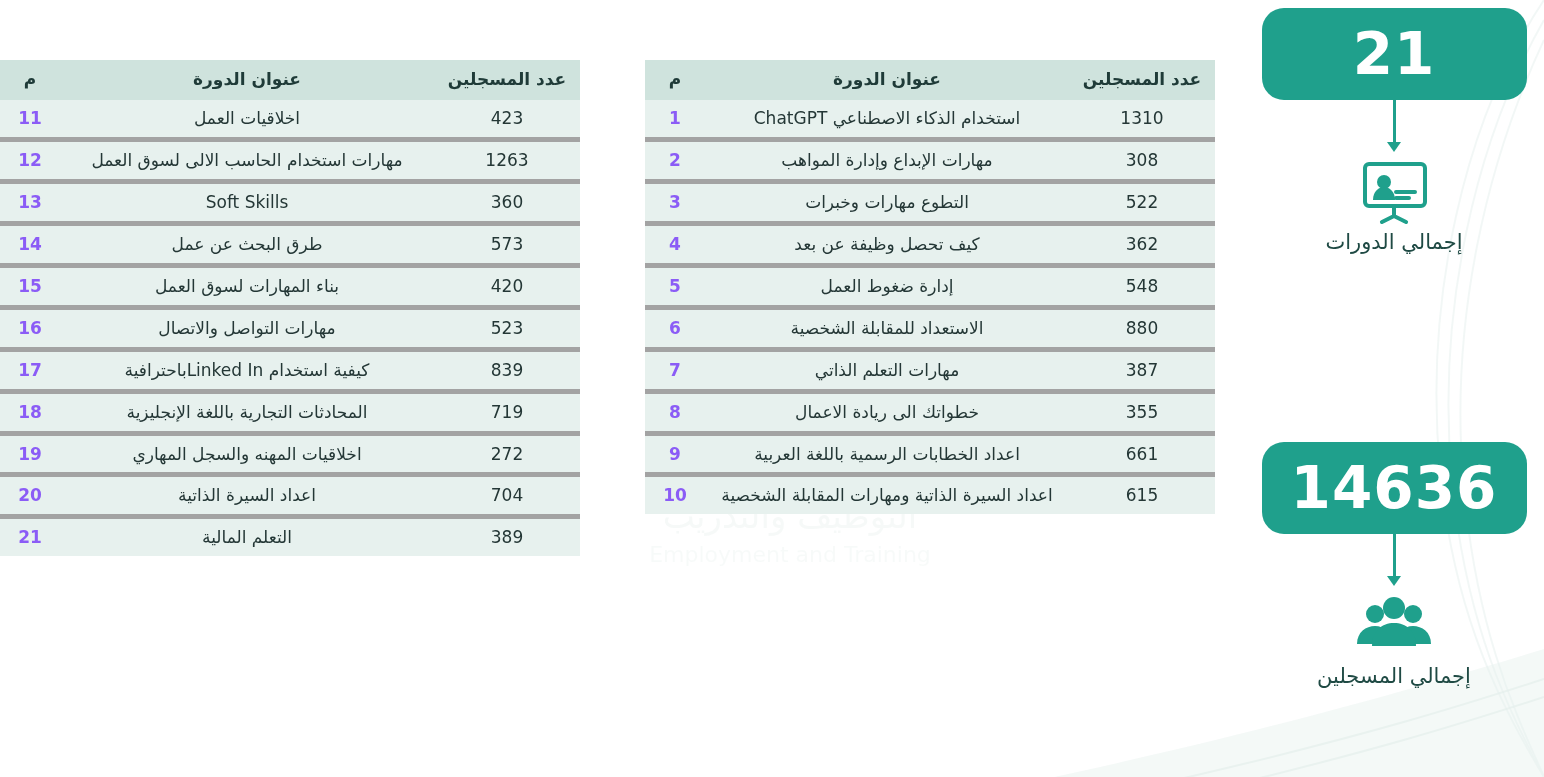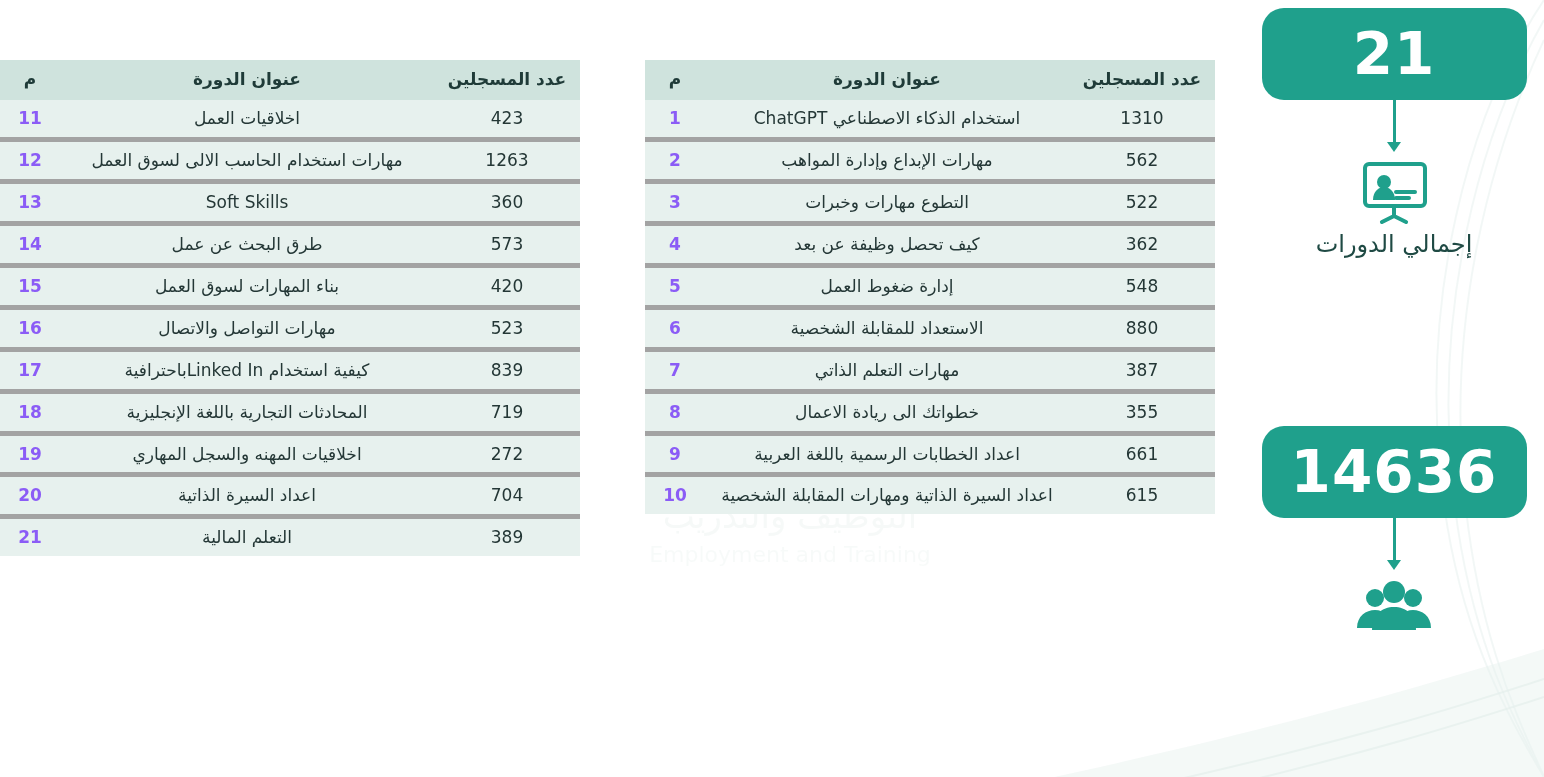--- a/index.html
+++ b/index.html
@@ -119,21 +119,21 @@
     height: 777px;
     z-index: 3;
   }
   .stat-block {
     position: absolute;
     right: 0;
     width: 300px;
     text-align: center;
   }
   .stat-block.top { top: 8px; }
-  .stat-block.bottom { top: 426px; }
+  .stat-block.bottom { top: 442px; }
 
   .stat-badge {
     width: 265px;
     height: 92px;
     margin: 0 auto;
     background: #1fa08c;
     border-radius: 22px;
     color: #ffffff;
     font-size: 58px;
     font-weight: bold;
@@ -161,21 +161,21 @@
     border-left: 7px solid transparent;
     border-right: 7px solid transparent;
     border-top: 10px solid #1fa08c;
   }
   .stat-icon {
     margin: 14px auto 6px auto;
     width: 90px;
     height: 66px;
   }
   .stat-label {
-    font-size: 24px;
+    font-size: 21px;
     color: #1f4a44;
     margin-top: 6px;
   }
 </style>
 </head>
 <body>
 
 <svg class="bg-swoosh swoosh-bottom" viewBox="0 0 1544 340" preserveAspectRatio="none">
   <path d="M0,250 C300,330 700,300 1100,210 C1330,158 1450,120 1544,92 L1544,340 L0,340 Z" fill="#f1f7f5"></path>
   <path d="M0,282 C320,352 760,318 1180,222 C1370,178 1470,146 1544,122" fill="none" stroke="#e2eeea" stroke-width="2"></path>
@@ -205,21 +205,21 @@
         <th class="c-idx">م</th>
       </tr>
     </thead>
     <tbody>
       <tr>
         <td class="count">1310</td>
         <td class="title">استخدام الذكاء الاصطناعي ChatGPT</td>
         <td class="idx">1</td>
       </tr>
       <tr>
-        <td class="count">562</td>
+        <td class="count">308</td>
         <td class="title">مهارات الإبداع وإدارة المواهب</td>
         <td class="idx">2</td>
       </tr>
       <tr>
         <td class="count">522</td>
         <td class="title">التطوع مهارات وخبرات</td>
         <td class="idx">3</td>
       </tr>
       <tr>
         <td class="count">362</td>
@@ -351,15 +351,16 @@
     <div class="stat-icon">
       <svg viewBox="0 0 90 66" width="90" height="66">
         <circle cx="26" cy="22" r="9" fill="#1fa08c"></circle>
         <circle cx="64" cy="22" r="9" fill="#1fa08c"></circle>
         <circle cx="45" cy="16" r="11" fill="#1fa08c"></circle>
         <path d="M8,52 C8,40 17,34 26,34 C35,34 44,40 44,52 Z" fill="#1fa08c"></path>
         <path d="M46,52 C46,40 55,34 64,34 C73,34 82,40 82,52 Z" fill="#1fa08c"></path>
         <path d="M23,54 C23,39 33,31 45,31 C57,31 67,39 67,54 Z" fill="#1fa08c"></path>
       </svg>
     </div>
+    <div class="stat-label">إجمالي المسجلين</div>
   </div>
 
 </div>
 
 </body></html>

